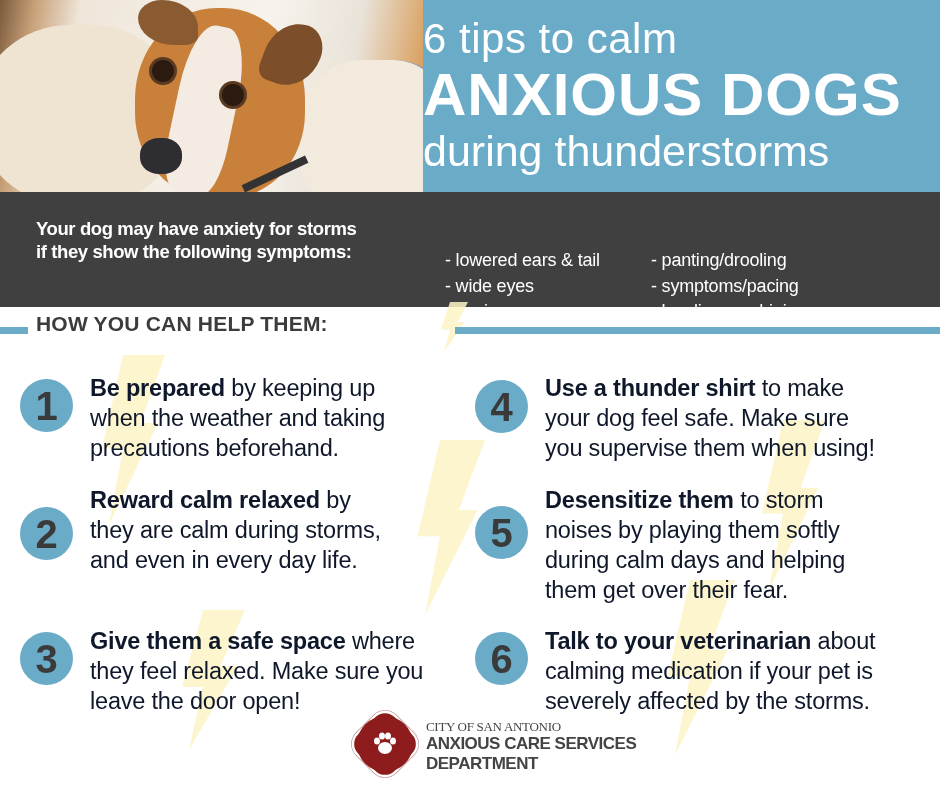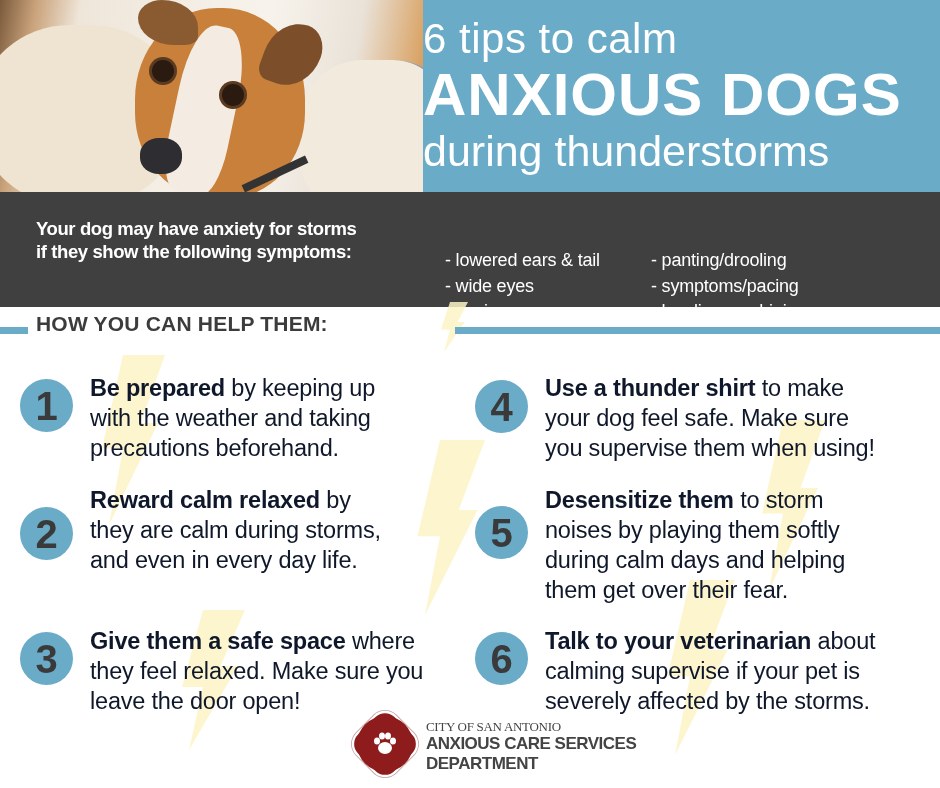--- a/index.html
+++ b/index.html
@@ -95,21 +95,21 @@
 <div class="bolt" style="left:438px;top:302px;width:30px;height:50px;"></div>
 
 <div class="rule left"></div>
 <div class="help-heading">HOW YOU CAN HELP THEM:</div>
 <div class="rule right"></div>
 
 <div class="tip" style="left:20px;top:366px;">
   <div class="badge" style="top:13px;">1</div>
   <div class="text">
     <div><b>Be prepared</b><span> by keeping up</span></div>
-    <div>with the weather and taking</div>
+    <div>when the weather and taking</div>
     <div>precautions beforehand.</div>
   </div>
 </div>
 
 <div class="tip" style="left:20px;top:478px;">
   <div class="badge" style="top:29px;">2</div>
   <div class="text">
     <div><b>Reward calm relaxed</b><span> by</span></div>
     <div>they are calm during storms,</div>
     <div>and even in every day life.</div>
@@ -141,21 +141,21 @@
     <div>noises by playing them softly</div>
     <div>during calm days and helping</div>
     <div>them get over their fear.</div>
   </div>
 </div>
 
 <div class="tip" style="left:475px;top:619px;">
   <div class="badge" style="top:13px;">6</div>
   <div class="text">
     <div><b>Talk to your veterinarian</b><span> about</span></div>
-    <div>calming supervise if your pet is</div>
+    <div>calming medication if your pet is</div>
     <div>severely affected by the storms.</div>
   </div>
 </div>
 
 <div class="logo">
   <div class="emblem"></div>
   <div class="emblem2"></div>
   <div class="paw">
     <svg width="30" height="30" viewBox="0 0 30 30">
       <ellipse cx="15" cy="20" rx="7" ry="6" fill="#fff"></ellipse>

